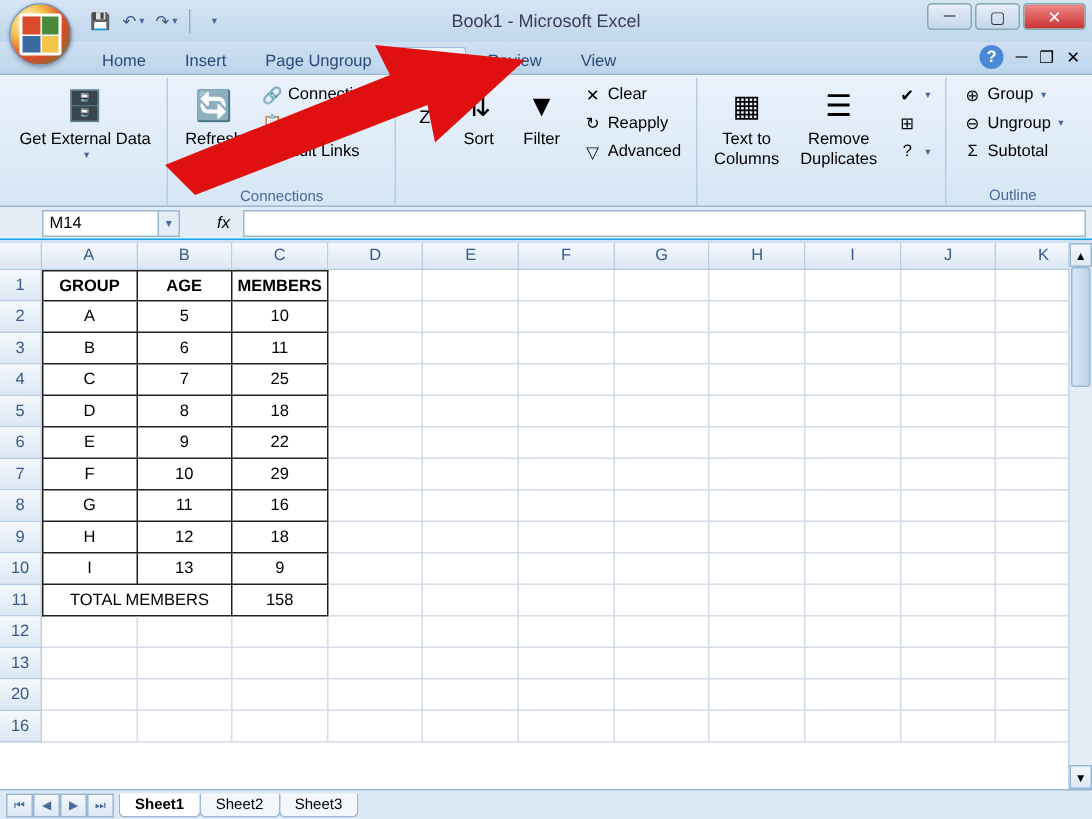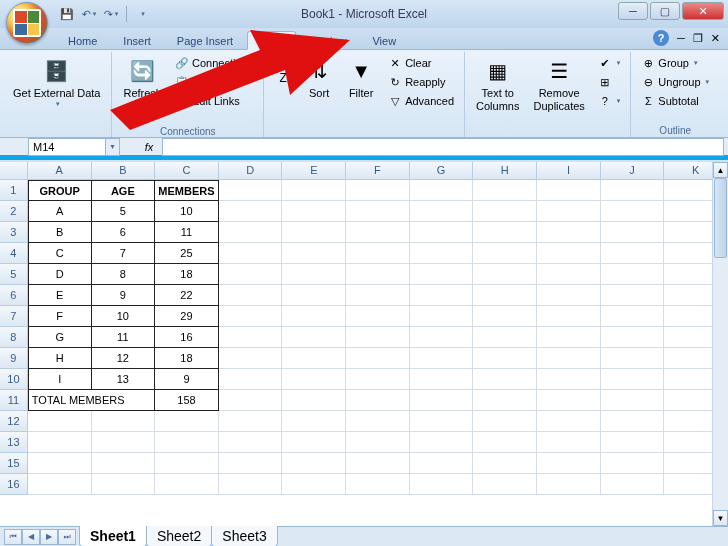--- a/index.html
+++ b/index.html
@@ -34,47 +34,47 @@
 .rgroup-body { flex: 1; display: flex; align-items: flex-start; gap: 4px; }
 .rgroup-label { text-align: center; color: #4a6a9a; font-size: 10px; padding: 1px 0; position: relative; }
 .bigbtn { display: flex; flex-direction: column; align-items: center; padding: 2px 4px; cursor: pointer; border: 1px solid transparent; border-radius: 3px; text-align: center; line-height: 1.2; }
 .bigbtn .ic { width: 28px; height: 28px; margin-bottom: 2px; display: flex; align-items: center; justify-content: center; font-size: 20px; }
 .smallrow { display: flex; align-items: center; gap: 3px; padding: 1px 3px; cursor: pointer; border: 1px solid transparent; border-radius: 2px; white-space: nowrap; }
 .smallrow .ic { width: 14px; height: 14px; display: flex; align-items: center; justify-content: center; }
 .vstack { display: flex; flex-direction: column; gap: 1px; }
 .dropdown-arrow { font-size: 7px; color: #4a6a9a; margin-left: 2px; }
 
 
-.formula-row { height: 22px; background: #e4ecf6; border-bottom: 5px solid #0ea5e9; display: flex; align-items: center; }
+.formula-row { height: 22px; background: #e4ecf6; border-bottom: 1px solid #0ea5e9; display: flex; align-items: center; }
 .namebox { width: 78px; height: 18px; background: #fff; border: 1px solid #9ab8d4; margin-left: 28px; display: flex; align-items: center; padding: 0 4px; font-size: 11px; }
 .namebox-drop { width: 14px; height: 18px; background: #e4ecf6; border: 1px solid #9ab8d4; border-left: none; display: flex; align-items: center; justify-content: center; font-size: 8px; cursor: pointer; color: #4a6a9a; }
 .fx-btn { margin-left: 18px; width: 22px; height: 18px; display: flex; align-items: center; justify-content: center; font-style: italic; cursor: pointer; text-align: right; }
 .formula-input { flex: 1; height: 18px; background: #fff; border: 1px solid #9ab8d4; margin-left: 2px; margin-right: 4px; }
 
 
 .grid-area { position: absolute; top: 162px; bottom: 20px; left: 0; right: 0; background: #fff; overflow: hidden; }
 .colheads { display: flex; height: 18px; position: sticky; top: 0; }
 .corner { width: 28px; height: 18px; background: linear-gradient(#f4f8fc,#dce8f4); border-right: 1px solid #b8cde2; border-bottom: 1px solid #b8cde2; }
 .colhead { width: 64px; height: 18px; background: linear-gradient(#f4f8fc,#dce8f4); border-right: 1px solid #b8cde2; border-bottom: 1px solid #b8cde2; text-align: center; line-height: 17px; color: #3a5a8a; cursor: pointer; }
 .row { display: flex; height: 21px; }
 .rowhead { width: 28px; background: linear-gradient(#f4f8fc,#dce8f4); border-right: 1px solid #b8cde2; border-bottom: 1px solid #b8cde2; text-align: center; line-height: 20px; color: #3a5a8a; cursor: pointer; }
 .rowhead.sel { background: linear-gradient(#fde8b8,#f5c878); }
 .cell { width: 64px; height: 21px; border-right: 1px solid #d4dce8; border-bottom: 1px solid #d4dce8; text-align: center; line-height: 20px; cursor: cell; overflow: hidden; }
 .cell.data { border-right: 1px solid #222; border-bottom: 1px solid #222; }
 .cell.data-top { border-top: 1px solid #222; }
 .cell.data-left { border-left: 1px solid #222; }
 .cell.hdr { font-weight: bold; }
 .cell.active { outline: 2px solid #000; outline-offset: -1px; }
-.cell.total-label { text-align: left; padding-left: 3px; }
+.cell.total-label { text-align: center; padding-left: 3px; }
 
 
 .sheetbar { position: absolute; bottom: 0; left: 0; right: 0; height: 20px; background: #dce8f4; border-top: 1px solid #9ab8d4; display: flex; align-items: center; }
 .sheet-nav { display: flex; gap: 0; padding: 0 4px; }
 .sheet-nav-btn { width: 18px; height: 16px; background: linear-gradient(#f4f8fc,#dce8f4); border: 1px solid #9ab8d4; display: flex; align-items: center; justify-content: center; font-size: 8px; cursor: pointer; color: #4a6a9a; }
-.sheet-tab { padding: 2px 10px; background: #f4f8fc; border: 1px solid #9ab8d4; border-top: none; border-radius: 0 0 4px 4px; margin-left: -1px; cursor: pointer; font-size: 14px; }
+.sheet-tab { padding: 2px 10px; background: #f4f8fc; border: 1px solid #9ab8d4; border-top: none; border-radius: 0 0 4px 4px; margin-left: -1px; cursor: pointer; font-size: 10px; }
 .sheet-tab.active { background: #fff; font-weight: bold; }
 
 
 .red-arrow { position: absolute; top: 20px; left: 110px; width: 240px; height: 110px; z-index: 100; pointer-events: none; }
 
 
 .vscroll { position: absolute; right: 0; top: 162px; bottom: 20px; width: 16px; background: #e4ecf6; border-left: 1px solid #c5d6ec; }
 .vscroll-thumb { position: absolute; top: 16px; left: 1px; right: 1px; height: 80px; background: linear-gradient(90deg,#d6e6f5,#bcd4ea); border: 1px solid #9ab8d4; border-radius: 2px; cursor: pointer; }
 .vscroll-btn { position: absolute; left: 0; right: 0; height: 16px; background: linear-gradient(#f4f8fc,#dce8f4); border: 1px solid #9ab8d4; display: flex; align-items: center; justify-content: center; font-size: 8px; cursor: pointer; }
 </style>
@@ -103,21 +103,21 @@
   <div class="win-controls">
     <div class="win-btn">─</div>
     <div class="win-btn">▢</div>
     <div class="win-btn close">✕</div>
   </div>
 </div>
 
 <div class="tabs-row">
   <div class="tab">Home</div>
   <div class="tab">Insert</div>
-  <div class="tab">Page Insert</div>
+  <div class="tab">Page Ungroup</div>
   <div class="tab active">Data</div>
   <div class="tab">Review</div>
   <div class="tab">View</div>
   <div class="help-area">
     <div class="help-btn">?</div>
     <span style="cursor:pointer">─</span>
     <span style="cursor:pointer">❐</span>
     <span style="cursor:pointer">✕</span>
   </div>
 </div>
@@ -438,21 +438,21 @@
       <div class="cell"></div>
       <div class="cell"></div>
       <div class="cell"></div>
       <div class="cell"></div>
       <div class="cell"></div>
       <div class="cell"></div>
       <div class="cell"></div>
       <div class="cell"></div>
     </div>
     <div class="row">
-      <div class="rowhead">15</div>
+      <div class="rowhead">20</div>
       <div class="cell"></div>
       <div class="cell"></div>
       <div class="cell"></div>
       <div class="cell"></div>
       <div class="cell"></div>
       <div class="cell"></div>
       <div class="cell"></div>
       <div class="cell"></div>
       <div class="cell"></div>
       <div class="cell"></div>

